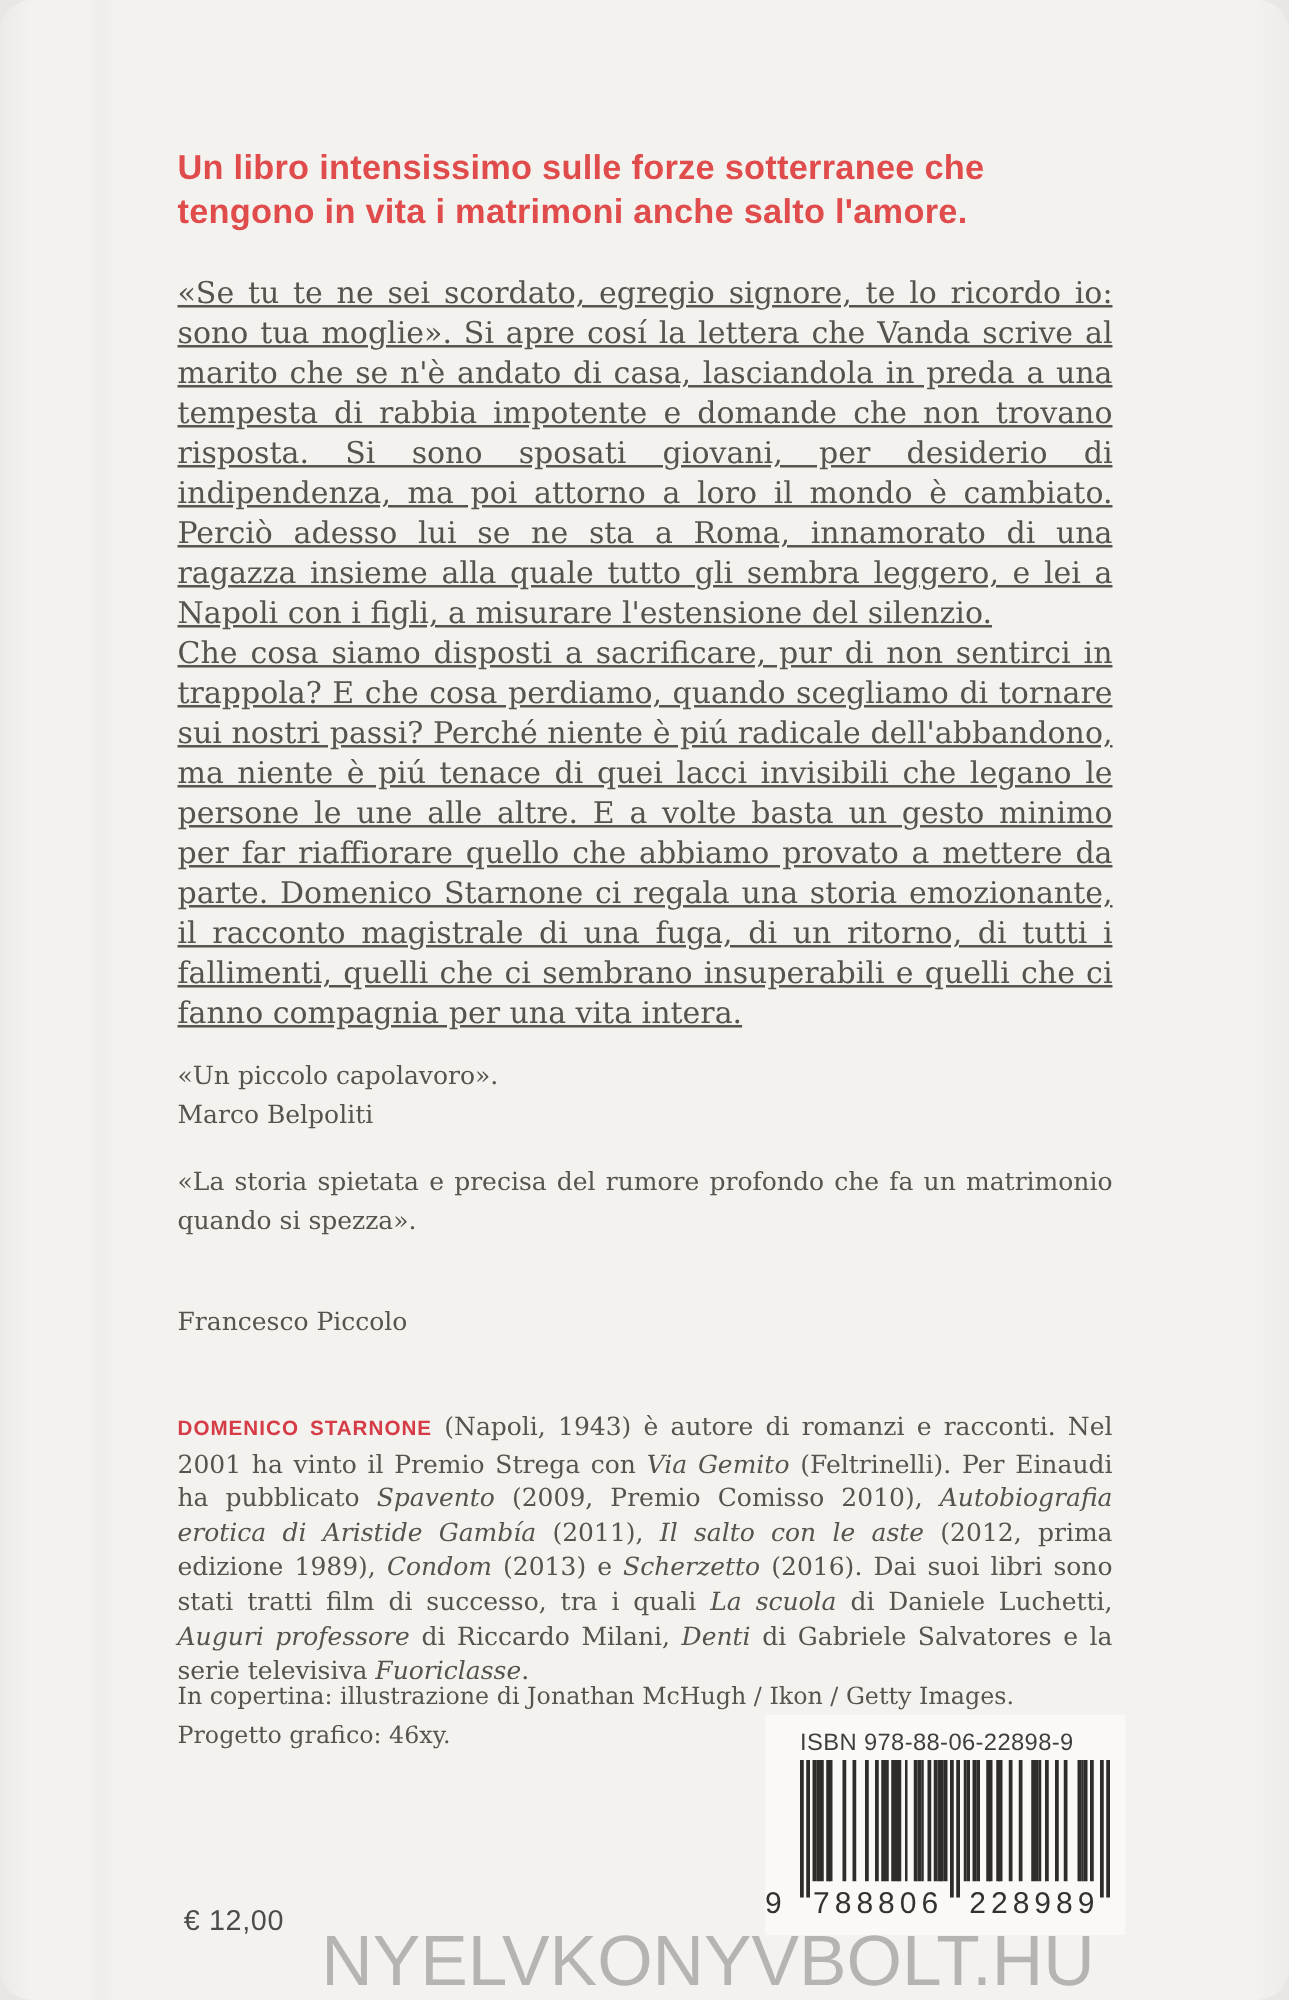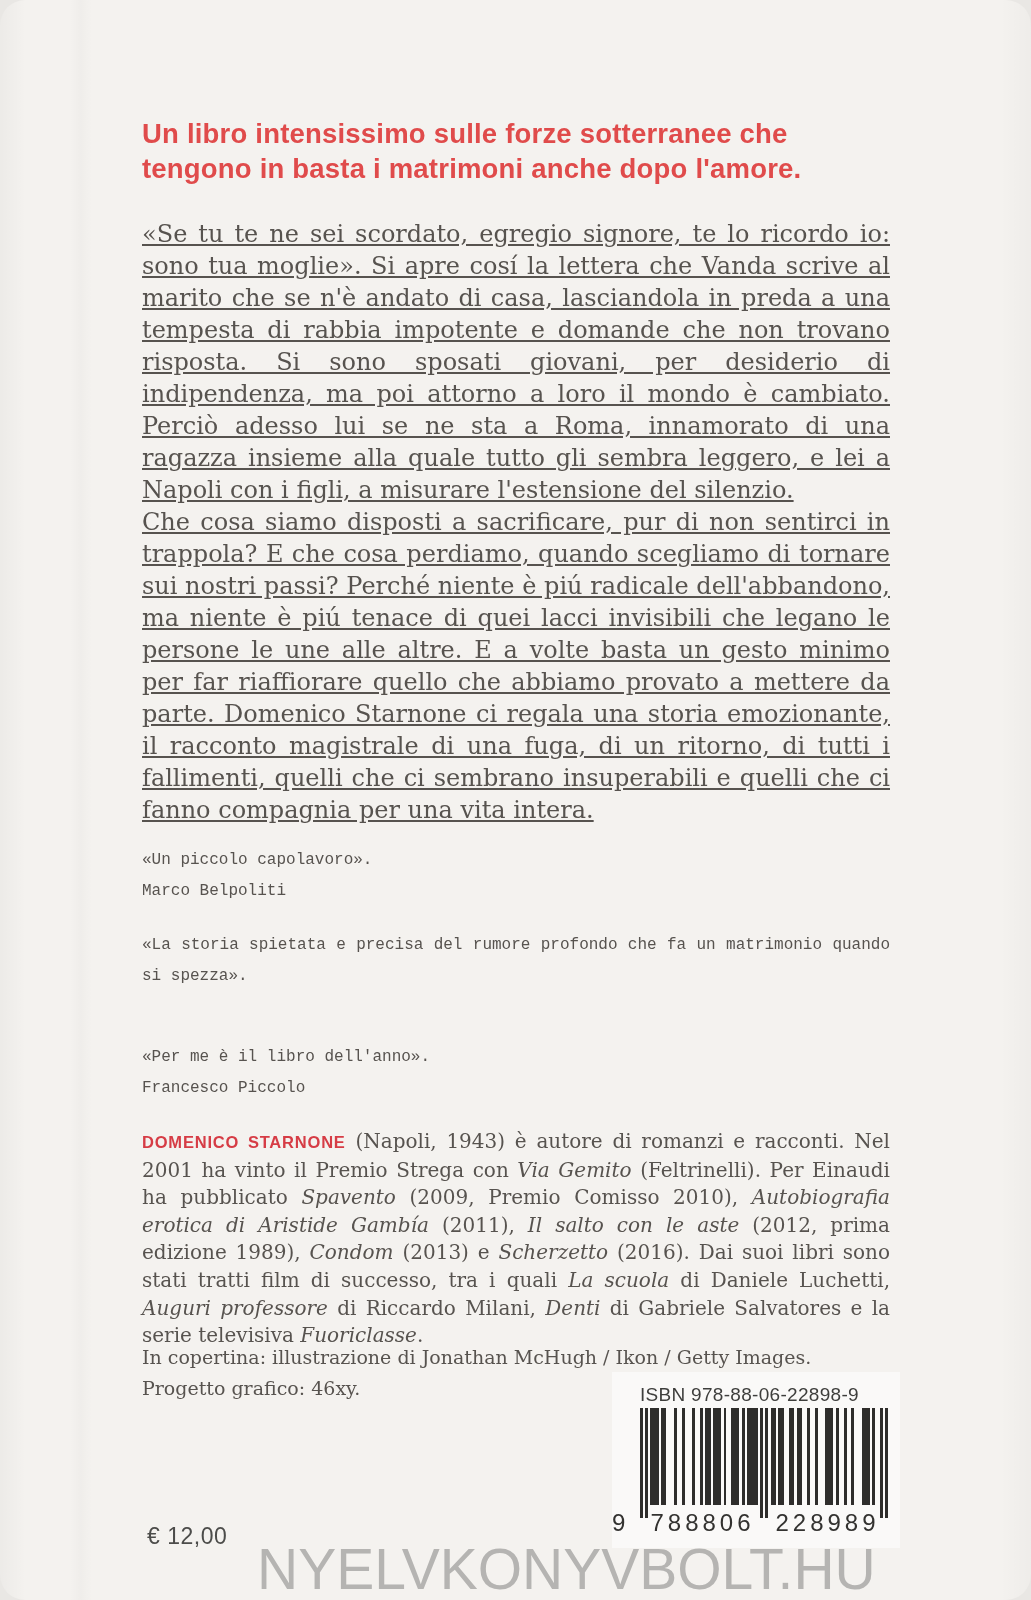--- a/index.html
+++ b/index.html
@@ -35,21 +35,21 @@
     font-size:27.5px;line-height:35px;
     letter-spacing:0.2px;
     color:var(--accent-red);
   }
   .synopsis{
     top:218px;
     font-size:24px;line-height:32px;
     text-align:justify;
   }
   .synopsis p{margin:0;text-decoration:underline;}
-  .quote-block{font-size:16px;line-height:31px;font-family:Liberation Mono, monospace;}
+  .quote-block{font-size:20px;line-height:31px;}
   .quote-block .q-text{margin:0;text-align:justify;}
   .quote-block .q-author{margin:0;}
   .q1{top:845px;}
   .q2{top:930px;}
   .q3{top:1042px;}
   .bio{
     top:1128px;
     font-size:20px;line-height:27.6px;
     text-align:justify;
   }
@@ -103,39 +103,38 @@
   }
 </style>
 </head>
 <body>
 
 <div class="page">
   <div class="scan-fold"></div>
 
   <div class="col headline">
     <div>Un libro intensissimo sulle forze sotterranee che</div>
-    <div>tengono in basta i matrimoni anche dopo l'amore.</div>
+    <div>tengono in vita i matrimoni anche salto l'amore.</div>
   </div>
 
   <div class="col synopsis">
     <p>«Se tu te ne sei scordato, egregio signore, te lo ricordo io: sono tua moglie». Si apre cosí la lettera che Vanda scrive al marito che se n'è andato di casa, lasciandola in preda a una tempesta di rabbia impotente e domande che non trovano risposta. Si sono sposati giovani, per desiderio di indipendenza, ma poi attorno a loro il mondo è cambiato. Perciò adesso lui se ne sta a Roma, innamorato di una ragazza insieme alla quale tutto gli sembra leggero, e lei a Napoli con i figli, a misurare l'estensione del silenzio.</p>
     <p>Che cosa siamo disposti a sacrificare, pur di non sentirci in trappola? E che cosa perdiamo, quando scegliamo di tornare sui nostri passi? Perché niente è piú radicale dell'abbandono, ma niente è piú tenace di quei lacci invisibili che legano le persone le une alle altre. E a volte basta un gesto minimo per far riaffiorare quello che abbiamo provato a mettere da parte. Domenico Starnone ci regala una storia emozionante, il racconto magistrale di una fuga, di un ritorno, di tutti i fallimenti, quelli che ci sembrano insuperabili e quelli che ci fanno compagnia per una vita intera.</p>
   </div>
 
   <div class="col quote-block q1">
     <p class="q-text">«Un piccolo capolavoro».</p>
     <p class="q-author">Marco Belpoliti</p>
   </div>
 
   <div class="col quote-block q2">
     <p class="q-text">«La storia spietata e precisa del rumore profondo che fa un matrimonio quando si spezza».</p>
   </div>
 
   <div class="col quote-block q3">
-    <p class="q-text">«Per me è il libro dell'anno».</p>
     <p class="q-author">Francesco Piccolo</p>
   </div>
 
   <div class="col bio">
     <span class="bio-name">DOMENICO STARNONE</span><span id="bio-segments"><span> (Napoli, 1943) è autore di romanzi e racconti. Nel 2001 ha vinto il Premio Strega con </span><i>Via Gemito</i><span> (Feltrinelli). Per Einaudi ha pubblicato </span><i>Spavento</i><span> (2009, Premio Comisso 2010), </span><i>Autobiografia erotica di Aristide Gambía</i><span> (2011), </span><i>Il salto con le aste</i><span> (2012, prima edizione 1989), </span><i>Condom</i><span> (2013) e </span><i>Scherzetto</i><span> (2016). Dai suoi libri sono stati tratti film di successo, tra i quali </span><i>La scuola</i><span> di Daniele Luchetti, </span><i>Auguri professore</i><span> di Riccardo Milani, </span><i>Denti</i><span> di Gabriele Salvatores e la serie televisiva </span><i>Fuoriclasse</i><span>.</span></span>
   </div>
 
   <div class="col credits">
     <p>In copertina: illustrazione di Jonathan McHugh / Ikon / Getty Images.</p>
     <p>Progetto grafico: 46xy.</p>

